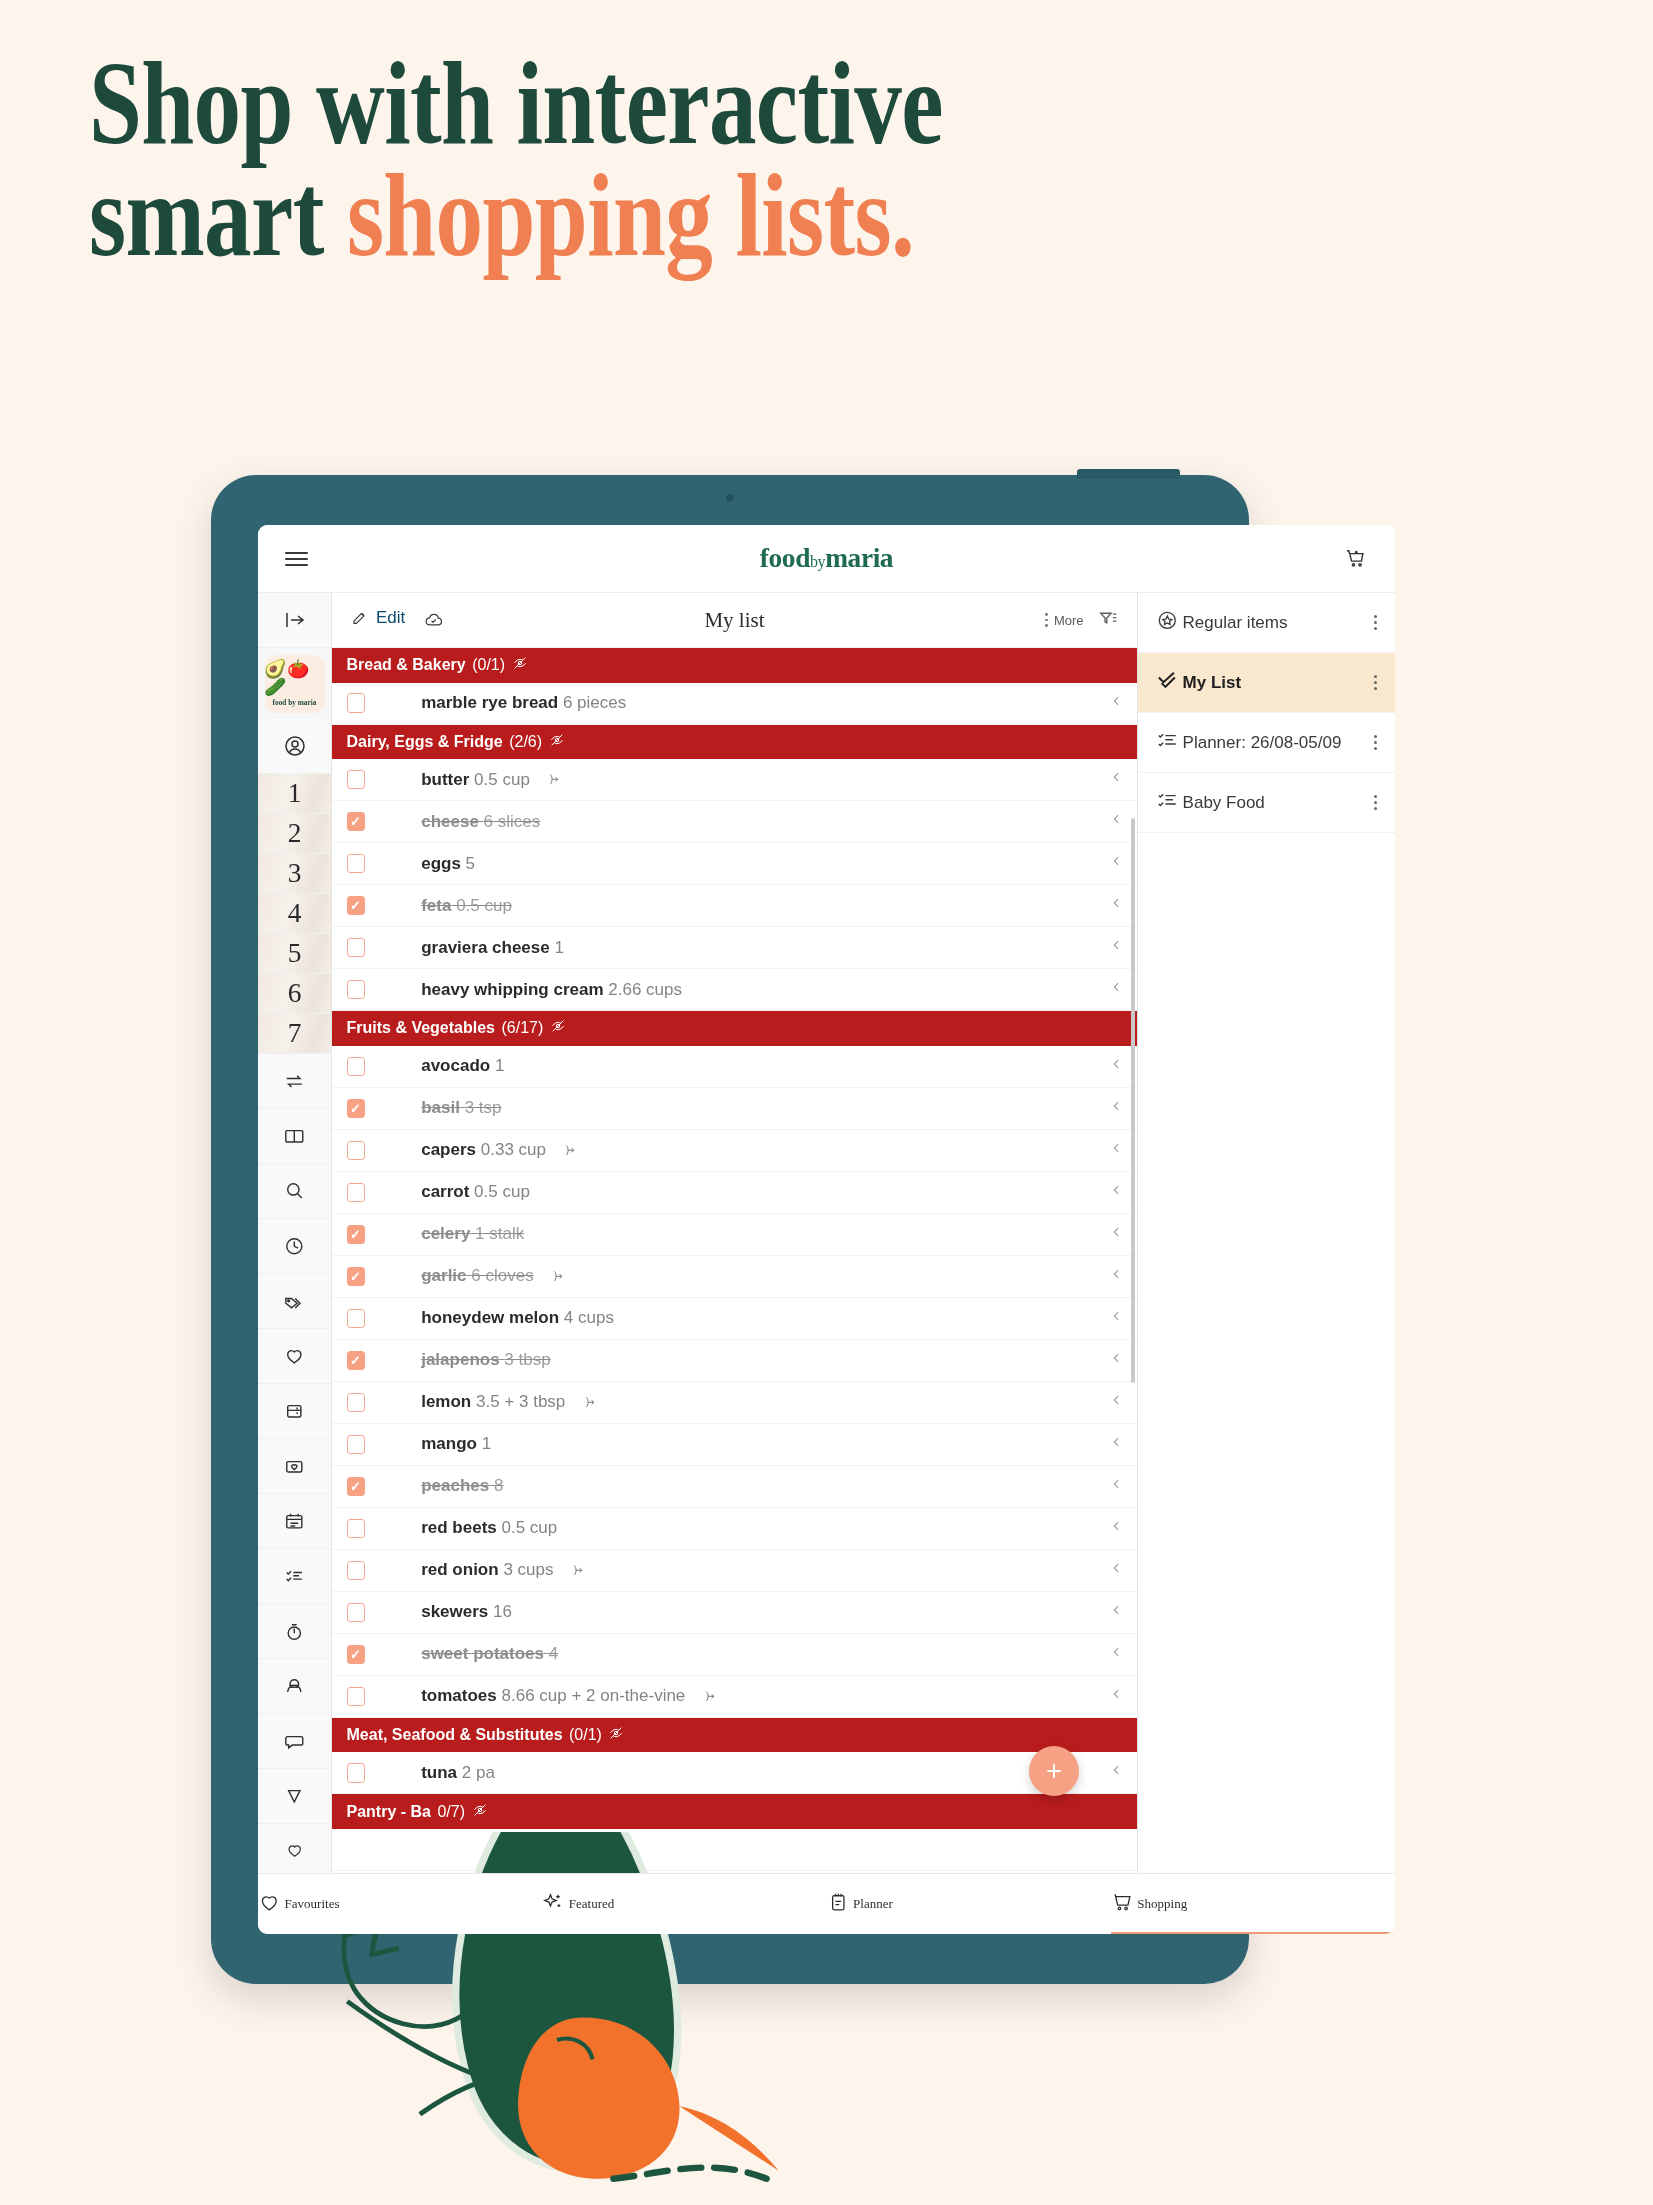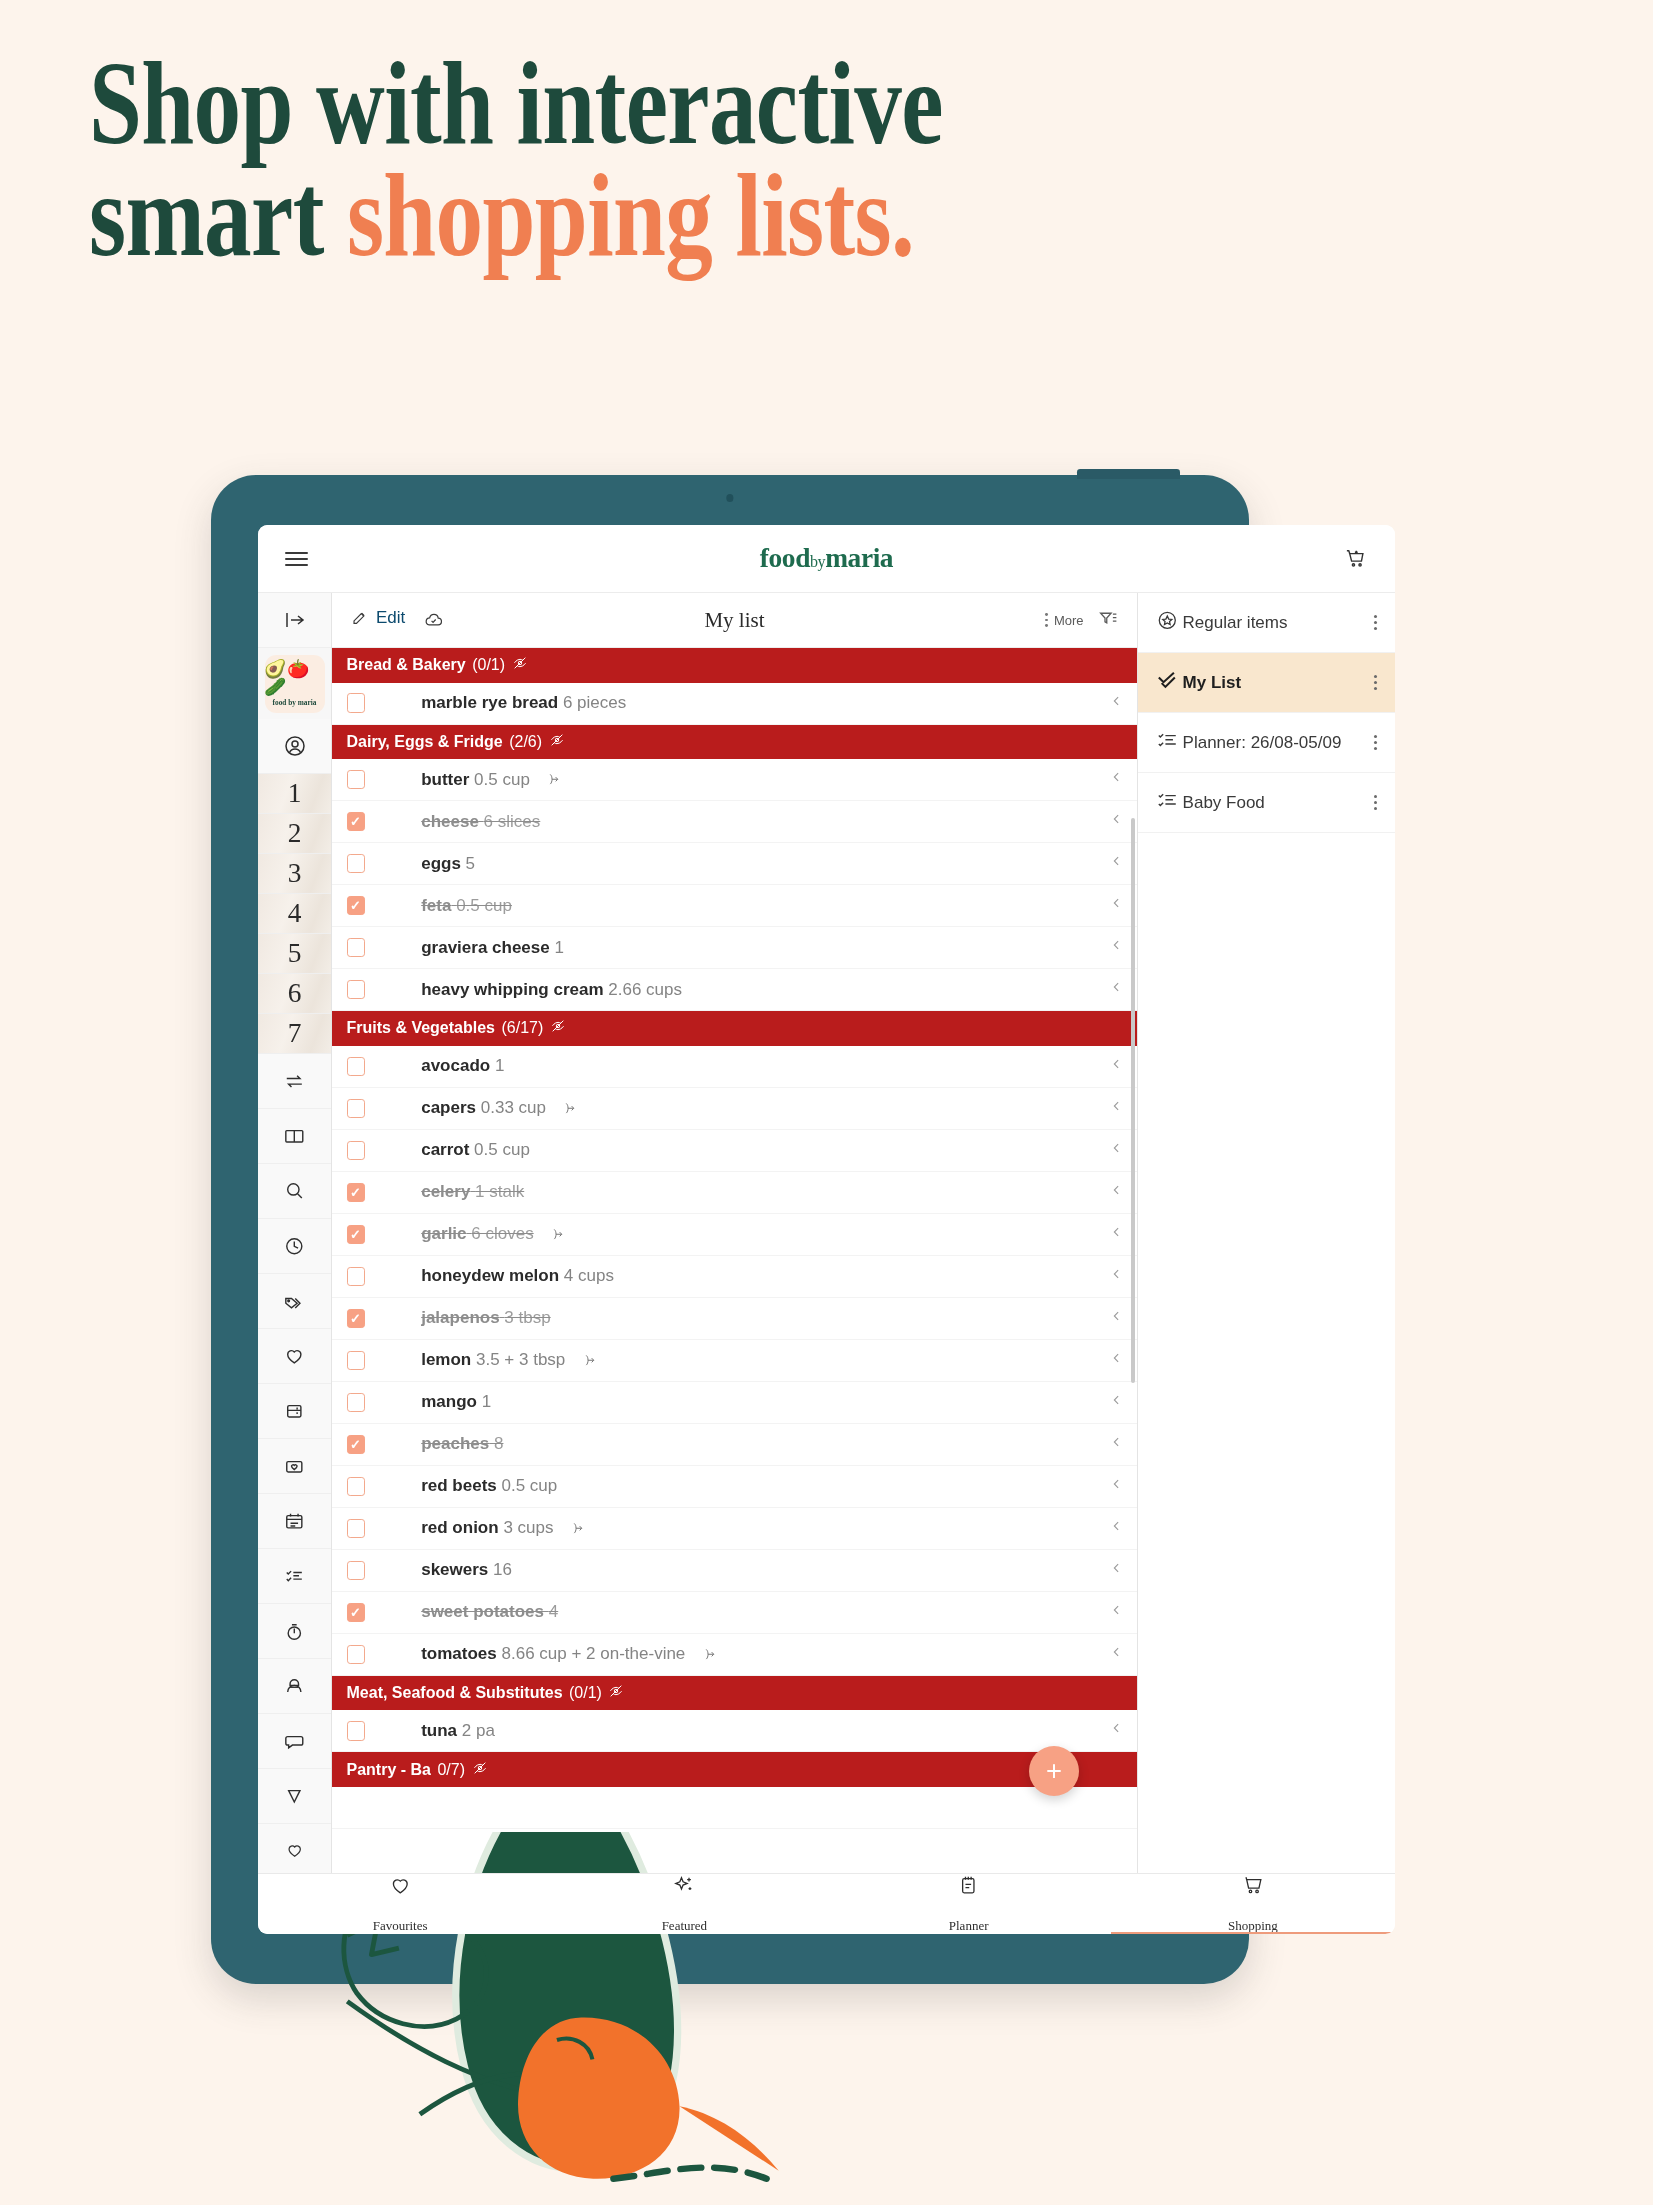--- a/index.html
+++ b/index.html
@@ -248,22 +248,22 @@
   
   .bottom-nav {
     height: 61px; flex: 0 0 61px;
     display: flex;
     border-top: 0.8px solid #E9E9E9;
     background: #fff;
     position: relative;
     z-index: 6;
   }
   .nav-item {
-    flex:1; display:flex; flex-direction: column;
-    align-items:center; justify-content:space-between; gap: 4px;
+    flex:1; display:flex; flex-direction: row;
+    align-items:center; justify-content:flex-start; gap: 4px;
     position: relative;
     color: #2E2E2E;
   }
   .nav-item .nav-lbl {
     font-family: "Liberation Serif", serif;
     font-size: 13px; color: #2E2E2E;
   }
   .nav-item.active::after {
     content:""; position:absolute; left: 0; right: 0; bottom: -0.8px;
     height: 2.4px; background: #EE9B7C;
@@ -549,20 +549,27 @@
                 <span class="count">(6/17)</span>
                 <span><svg width="16" height="16" viewBox="0 0 24 24" fill="none" stroke="#ffffff" stroke-width="1.5">
                     <path d="M3.5 12S7 6.5 12 6.5c1.6 0 3 .55 4.2 1.3M20.5 12s-3.5 5.5-8.5 5.5c-1.5 0-2.9-.5-4-1.2"></path>
                     <circle cx="12" cy="12" r="2.6"></circle>
                     <path d="M4 20L20 4"></path>
                   </svg></span>
               </div>
               <div class="item-row">
                 <span class="cb"></span>
                 <span class="item-txt"><b>avocado</b> <span class="qty">1</span></span>
+                <span class="row-chevron"><svg width="13" height="18" viewBox="0 0 24 24" fill="none" stroke="#9A9A9A" stroke-width="2">
+                    <path d="M15 5l-7 7 7 7"></path>
+                  </svg></span>
+              </div>
+              <div class="item-row done">
+                <span class="cb checked"></span>
+                <span class="item-txt"><b>basil</b> <span class="qty">3 tsp</span></span>
                 <span class="row-chevron"><svg width="13" height="18" viewBox="0 0 24 24" fill="none" stroke="#9A9A9A" stroke-width="2">
                     <path d="M15 5l-7 7 7 7"></path>
                   </svg></span>
               </div>
               <div class="item-row">
                 <span class="cb"></span>
                 <span class="item-txt"><b>capers</b> <span class="qty">0.33 cup</span></span>
                 <span class="note-ico">
                   <svg width="14.5" height="14.5" viewBox="0 0 24 24" fill="none" stroke="#6F6F6F" stroke-width="1.6">
                     <path d="M7 4c4 3 4 13 0 16"></path>

